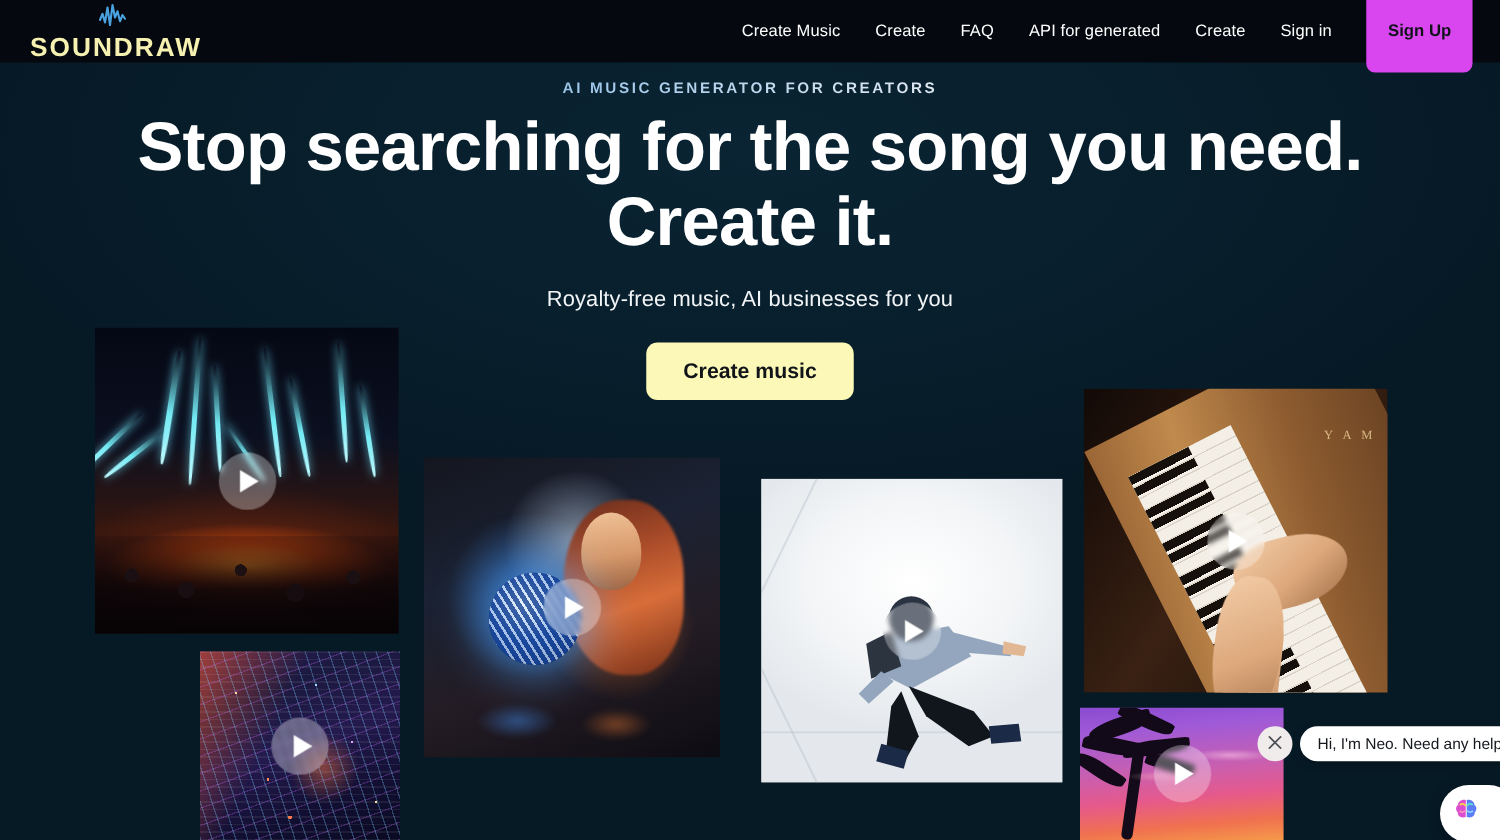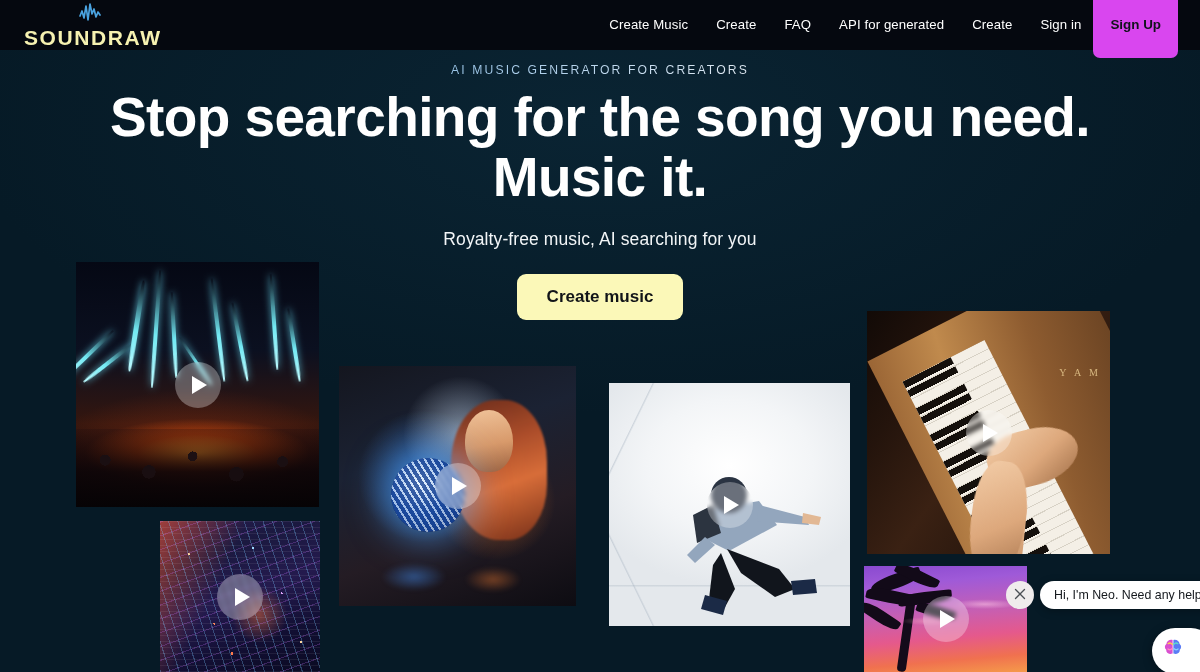--- a/index.html
+++ b/index.html
@@ -64,21 +64,21 @@
     color: #ffffff;
     font-size: 13.2px;
     font-weight: 400;
     letter-spacing: 0.1px;
     text-decoration: none;
     padding: 0 14px;
     white-space: nowrap;
     cursor: pointer;
     line-height: 1;
   }
-  .nav-signin { padding-right: 12px; }
+  .nav-signin { padding-right: 28px; }
   .signup-btn {
     background: #d946ef;
     color: #10131a;
     font-size: 13.4px;
     font-weight: 700;
     border: none;
     border-radius: 7px;
     padding: 26px 17px;
     cursor: pointer;
     font-family: inherit;
@@ -92,21 +92,21 @@
     position: absolute;
     top: 50px; left: 0;
     width: 1200px;
     text-align: center;
     z-index: 20;
     pointer-events: none;
   }
   .eyebrow {
     margin-top: 13px;
     font-size: 12.2px;
-    font-weight: 400;
+    font-weight: 700;
     letter-spacing: 2.1px;
     background: linear-gradient(90deg, #3f8fd6 0%, #7fb6e3 28%, #dfe9f2 62%, #ffffff 100%);
     -webkit-background-clip: text;
     background-clip: text;
     color: transparent;
     -webkit-text-fill-color: transparent;
   }
   .headline {
     margin-top: 12px;
     font-size: 55px;
@@ -338,21 +338,21 @@
     position: absolute;
     left: 112px; top: 176px;
     width: 44px; height: 120px;
     border-radius: 24px;
     background: linear-gradient(170deg, #eec3a0 0%, #cb9568 70%, #9b6842 100%);
     transform: rotate(6deg);
     filter: blur(0.5px);
   }
   .piano-mark {
     position: absolute;
-    right: 9px; top: 56px;
+    right: 9px; top: 32px;
     font-size: 10px;
     letter-spacing: 3px;
     color: #e7c98f;
     opacity: 0.85;
     font-family: "Liberation Serif", serif;
   }
 
   
   #card-tropic { left: 864px; top: 566px; width: 163px; height: 106px; }
   .tropic-bg {
@@ -535,23 +535,23 @@
         <span class="palm" style="left:52px; top:40px; width:40px; height:11px; transform:rotate(18deg);"></span>
       </div>
       <div class="play"></div>
     </div>
   </div>
 
   <section class="hero">
     <div class="eyebrow">AI MUSIC GENERATOR FOR CREATORS</div>
     <h1 class="headline">
       <span>Stop searching for the song you need.</span>
-      <span class="l2">Music it.</span>
+      <span class="l2">Create it.</span>
     </h1>
-    <p class="subhead">Royalty-free music, AI searching for you</p>
+    <p class="subhead">Royalty-free music, AI businesses for you</p>
     <div class="cta-wrap">
       <button class="cta-btn">Create music</button>
     </div>
   </section>
 
   <button class="chat-close">
     <span>
       <svg width="12" height="12" viewBox="0 0 12 12" aria-hidden="true">
         <path d="M1.5 1.5 L10.5 10.5 M10.5 1.5 L1.5 10.5" stroke="#4c5055" stroke-width="1.3" stroke-linecap="round"></path>
       </svg>

